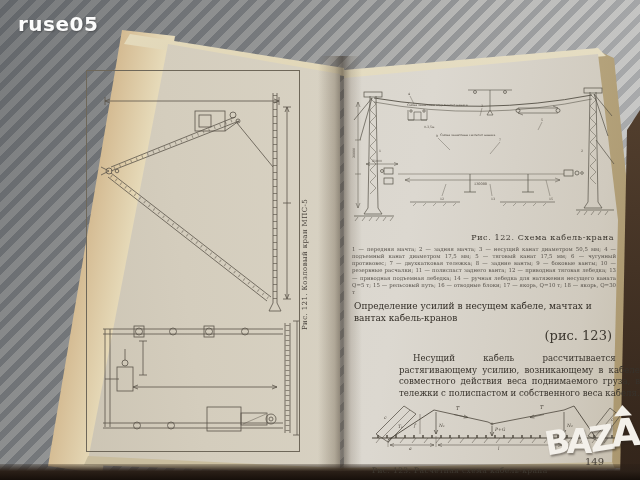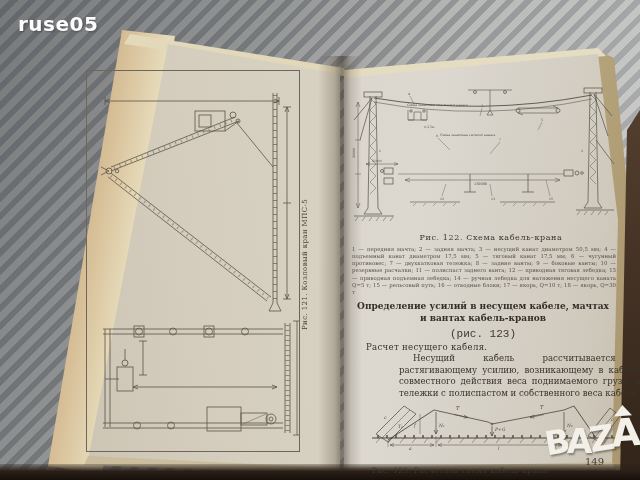--- a/index.html
+++ b/index.html
@@ -41,24 +41,24 @@
     background:linear-gradient(to bottom,rgba(38,28,20,.25) 0%,#2b2018 45%,#160f0a 100%);}
   #table-dark-right{left:0;top:0;width:640px;height:480px;
     clip-path:polygon(627px 130px,640px 110px,640px 480px,620px 480px);
     background:linear-gradient(to bottom,#5b4633,#32241a);}
   
   #fig121-frame{left:86px;top:70px;width:212px;height:380px;border:1px solid #6e6759;}
   #fig121-caption{left:301px;top:330px;width:200px;transform:rotate(-90deg);transform-origin:0 0;
     font-size:7px;color:#46403a;letter-spacing:.4px;white-space:nowrap;}
   
   .booktext{color:#3d3830;}
-  #fig122-caption{left:360px;top:233px;width:262px;text-align:center;font-size:8px;letter-spacing:.6px;color:#3a352e;}
+  #fig122-caption{left:352px;top:233px;width:262px;text-align:right;font-size:8px;letter-spacing:.6px;color:#3a352e;}
   #fig122-legend{left:352px;top:246px;width:264px;font-size:5.4px;line-height:1.32;text-align:justify;color:#56514a;}
-  #section-heading{left:354px;top:301px;width:258px;text-align:center;font-weight:bold;font-size:9px;line-height:1.3;color:#332e27;}
-  #section-ref{left:354px;top:328px;width:258px;text-align:center;font-size:11px;color:#3d3830;font-family:Liberation Mono, monospace;}
+  #section-heading{left:354px;top:301px;width:258px;font-weight:normal;font-size:9px;line-height:1.3;color:#332e27;}
+  #section-ref{left:354px;top:328px;width:258px;text-align:right;font-size:13px;color:#3d3830;}
   #para-lead{left:352px;top:342px;width:258px;font-size:8.6px;color:#38332c;text-indent:14px;letter-spacing:.3px;}
   #para-body{left:352px;top:353px;width:256px;font-size:8.6px;line-height:1.34;text-align:justify;text-indent:14px;color:#38332c;margin-left:47px;}
   #fig123-caption{left:372px;top:466px;width:230px;text-align:left;font-size:7.5px;color:#3d3830;letter-spacing:.4px;}
   #page-number{left:585px;top:456px;font-size:10px;color:#453f37;text-align:right;}
   
   #wm-ruse{left:18px;top:12px;font-family:"DejaVu Sans","Liberation Sans",sans-serif;
     font-weight:bold;font-size:20px;color:#fcfcfc;letter-spacing:.5px;
     text-shadow:1px 1px 2px rgba(30,30,30,.35);z-index:30;}
   #wm-bazar{left:545px;top:416px;width:100px;height:58px;z-index:30;transform:rotate(-4deg);
     font-family:"DejaVu Sans","Liberation Sans",sans-serif;font-weight:bold;color:#f3f0ea;
@@ -226,21 +226,20 @@
         <text x="141" y="120" font-size="3.2">13</text>
         <text x="199" y="120" font-size="3.2">15</text>
       </g>
     </svg>
   </div>
   <div class="abs booktext" id="fig122-caption">Рис. 122. Схема кабель-крана</div>
   <div class="abs" id="fig122-legend">1 — передняя мачта; 2 — задняя мачта; 3 — несущий канат диаметром 50,5 мм; 4 — подъемный канат диаметром 17,5 мм; 5 — тяговый канат 17,5 мм; 6 — чугунный противовес; 7 — двухкатковая тележка; 8 — задние ванты; 9 — боковые ванты; 10 — резервные расчалки; 11 — полиспаст заднего ванта; 12 — приводная тяговая лебедка; 13 — приводная подъемная лебедка; 14 — ручная лебедка для натяжения несущего каната Q=5 т; 15 — рельсовый путь; 16 — отводные блоки; 17 — якорь, Q=10 т; 18 — якорь, Q=30 т</div>
 
   <div class="abs" id="section-heading">Определение усилий в несущем кабеле, мачтах и вантах кабель-кранов</div>
   <div class="abs" id="section-ref">(рис. 123)</div>
-  <div class="abs" id="para-lead">Расчет несущего кабеля.</div>
   <div class="abs" id="para-body">Несущий кабель рассчитывается по растягивающему усилию, возникающему в кабеле от совместного действия веса поднимаемого груза, веса тележки с полиспастом и собственного веса кабеля.</div>
 
   <div class="abs" style="left:358px;top:394px;">
     <svg width="266" height="56" viewBox="0 0 266 56">
       <g stroke="#4c463c" fill="none">
 
         <path d="M14,44 H258" stroke-width="1.1"></path>
         <path d="M20,41 V44 M29,41 V44 M38,41 V44 M47,41 V44 M56,41 V44 M65,41 V44 M74,41 V44 M83,41 V44 M92,41 V44 M101,41 V44 M110,41 V44 M119,41 V44 M128,41 V44 M137,41 V44 M146,41 V44 M155,41 V44 M164,41 V44 M173,41 V44 M182,41 V44 M191,41 V44 M200,41 V44 M209,41 V44 M218,41 V44 M227,41 V44 M236,41 V44 M245,41 V44 M254,41 V44" stroke-width="1.4"></path>
         <path d="M22,44 l-4,5 M34,44 l-4,5 M46,44 l-4,5 M58,44 l-4,5 M70,44 l-4,5 M82,44 l-4,5 M94,44 l-4,5 M106,44 l-4,5 M118,44 l-4,5 M130,44 l-4,5 M142,44 l-4,5 M154,44 l-4,5 M166,44 l-4,5 M178,44 l-4,5 M190,44 l-4,5 M202,44 l-4,5 M214,44 l-4,5 M226,44 l-4,5 M238,44 l-4,5 M250,44 l-4,5" stroke-width="0.45"></path>
 

